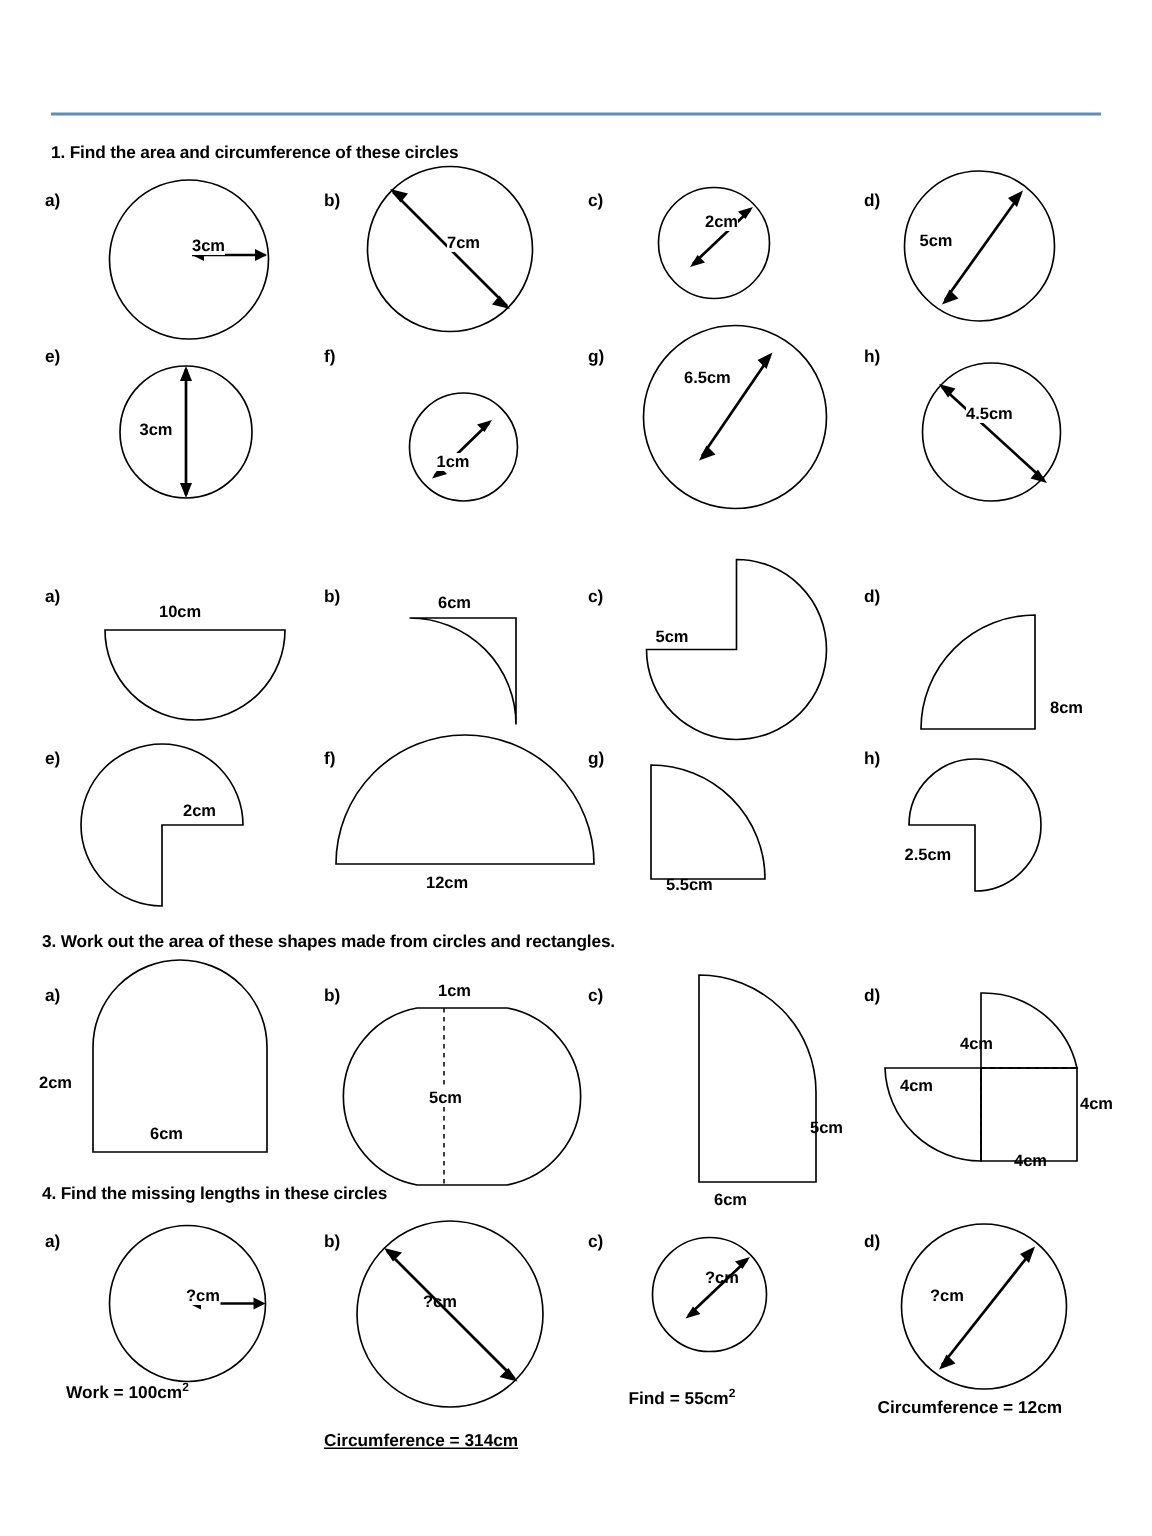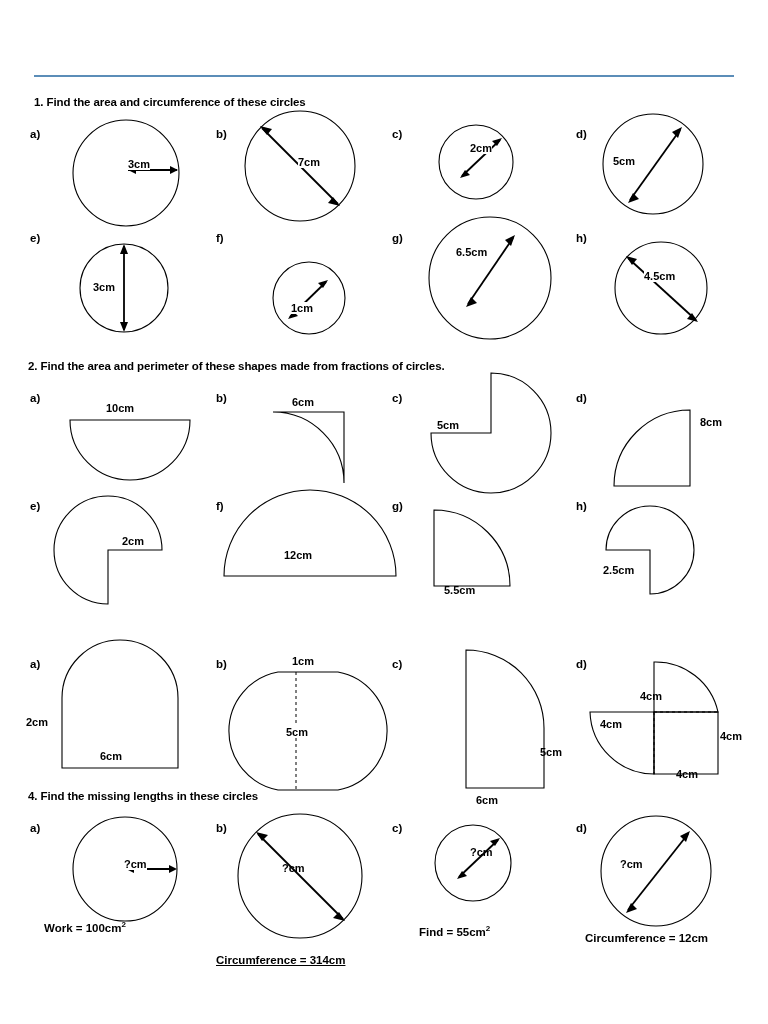--- a/index.html
+++ b/index.html
@@ -159,21 +159,20 @@
   <div class="fig" style="left:604px;top:240px;">
     <svg width="116" height="96" viewBox="0 0 116 96">
       <circle class="stroke" cx="57" cy="48" r="46"></circle>
       <line class="arr" x1="24" y1="18" x2="92" y2="80"></line>
       <polygon points="22,16 33,19 28,25" fill="#000"></polygon>
       <polygon points="94,82 83,79 88,73" fill="#000"></polygon>
     </svg>
   </div>
   <div class="lbl" style="left:644px;top:270px;">4.5cm</div>
 
-  <div class="q-heading" style="left:28px;top:360px;">2. Find the area and perimeter of these shapes made from fractions of circles.</div>
 
   <div class="part" style="left:30px;top:392px;">a)</div>
   <div class="fig" style="left:68px;top:418px;">
     <svg width="124" height="64" viewBox="0 0 124 64">
       <path class="stroke" d="M2 2 L122 2 A60 60 0 0 1 2 2 Z"></path>
     </svg>
   </div>
   <div class="lbl nobg" style="left:106px;top:402px;">10cm</div>
 
   <div class="part" style="left:216px;top:392px;">b)</div>
@@ -191,54 +190,55 @@
     </svg>
   </div>
   <div class="lbl nobg" style="left:437px;top:419px;">5cm</div>
 
   <div class="part" style="left:576px;top:392px;">d)</div>
   <div class="fig" style="left:612px;top:408px;">
     <svg width="86" height="80" viewBox="0 0 86 80">
       <path class="stroke" d="M2 78 L2 78 L78 78 L78 2 A76 76 0 0 0 2 78 Z"></path>
     </svg>
   </div>
-  <div class="lbl nobg" style="left:700px;top:416px;">8cm</div>
+  <div class="lbl nobg" style="left:700px;top:466px;">8cm</div>
 
   <div class="part" style="left:30px;top:500px;">e)</div>
   <div class="fig" style="left:62px;top:504px;">
     <svg width="102" height="96" viewBox="0 0 102 96">
       <path class="stroke" d="M46 46 L100 46 A54 54 0 1 0 46 100 Z"></path>
     </svg>
   </div>
   <div class="lbl nobg" style="left:122px;top:535px;">2cm</div>
 
   <div class="part" style="left:216px;top:500px;">f)</div>
   <div class="fig" style="left:222px;top:500px;">
     <svg width="176" height="80" viewBox="0 0 176 80">
       <path class="stroke" d="M2 76 A86 86 0 0 1 174 76 Z"></path>
     </svg>
   </div>
-  <div class="lbl nobg" style="left:284px;top:549px;">12cm</div>
+  <div class="lbl nobg" style="left:284px;top:583px;">12cm</div>
 
   <div class="part" style="left:392px;top:500px;">g)</div>
   <div class="fig" style="left:432px;top:508px;">
     <svg width="86" height="80" viewBox="0 0 86 80">
       <path class="stroke" d="M2 2 L2 78 L78 78 A76 76 0 0 0 2 2 Z"></path>
     </svg>
   </div>
   <div class="lbl nobg" style="left:444px;top:584px;">5.5cm</div>
 
   <div class="part" style="left:576px;top:500px;">h)</div>
   <div class="fig" style="left:600px;top:506px;">
     <svg width="102" height="92" viewBox="0 0 102 92">
       <path class="stroke" d="M50 44 L50 88 A44 44 0 1 0 6 44 Z"></path>
     </svg>
   </div>
   <div class="lbl" style="left:603px;top:564px;">2.5cm</div>
 
+  <div class="q-heading" style="left:28px;top:622px;">3. Work out the area of these shapes made from circles and rectangles.</div>
 
   <div class="part" style="left:30px;top:658px;">a)</div>
   <div class="fig" style="left:60px;top:648px;">
     <svg width="124" height="122" viewBox="0 0 124 122">
       <path class="stroke" d="M2 120 L2 50 A58 58 0 0 1 118 50 L118 120 Z"></path>
     </svg>
   </div>
   <div class="lbl nobg" style="left:26px;top:716px;">2cm</div>
   <div class="lbl nobg" style="left:100px;top:750px;">6cm</div>
 

